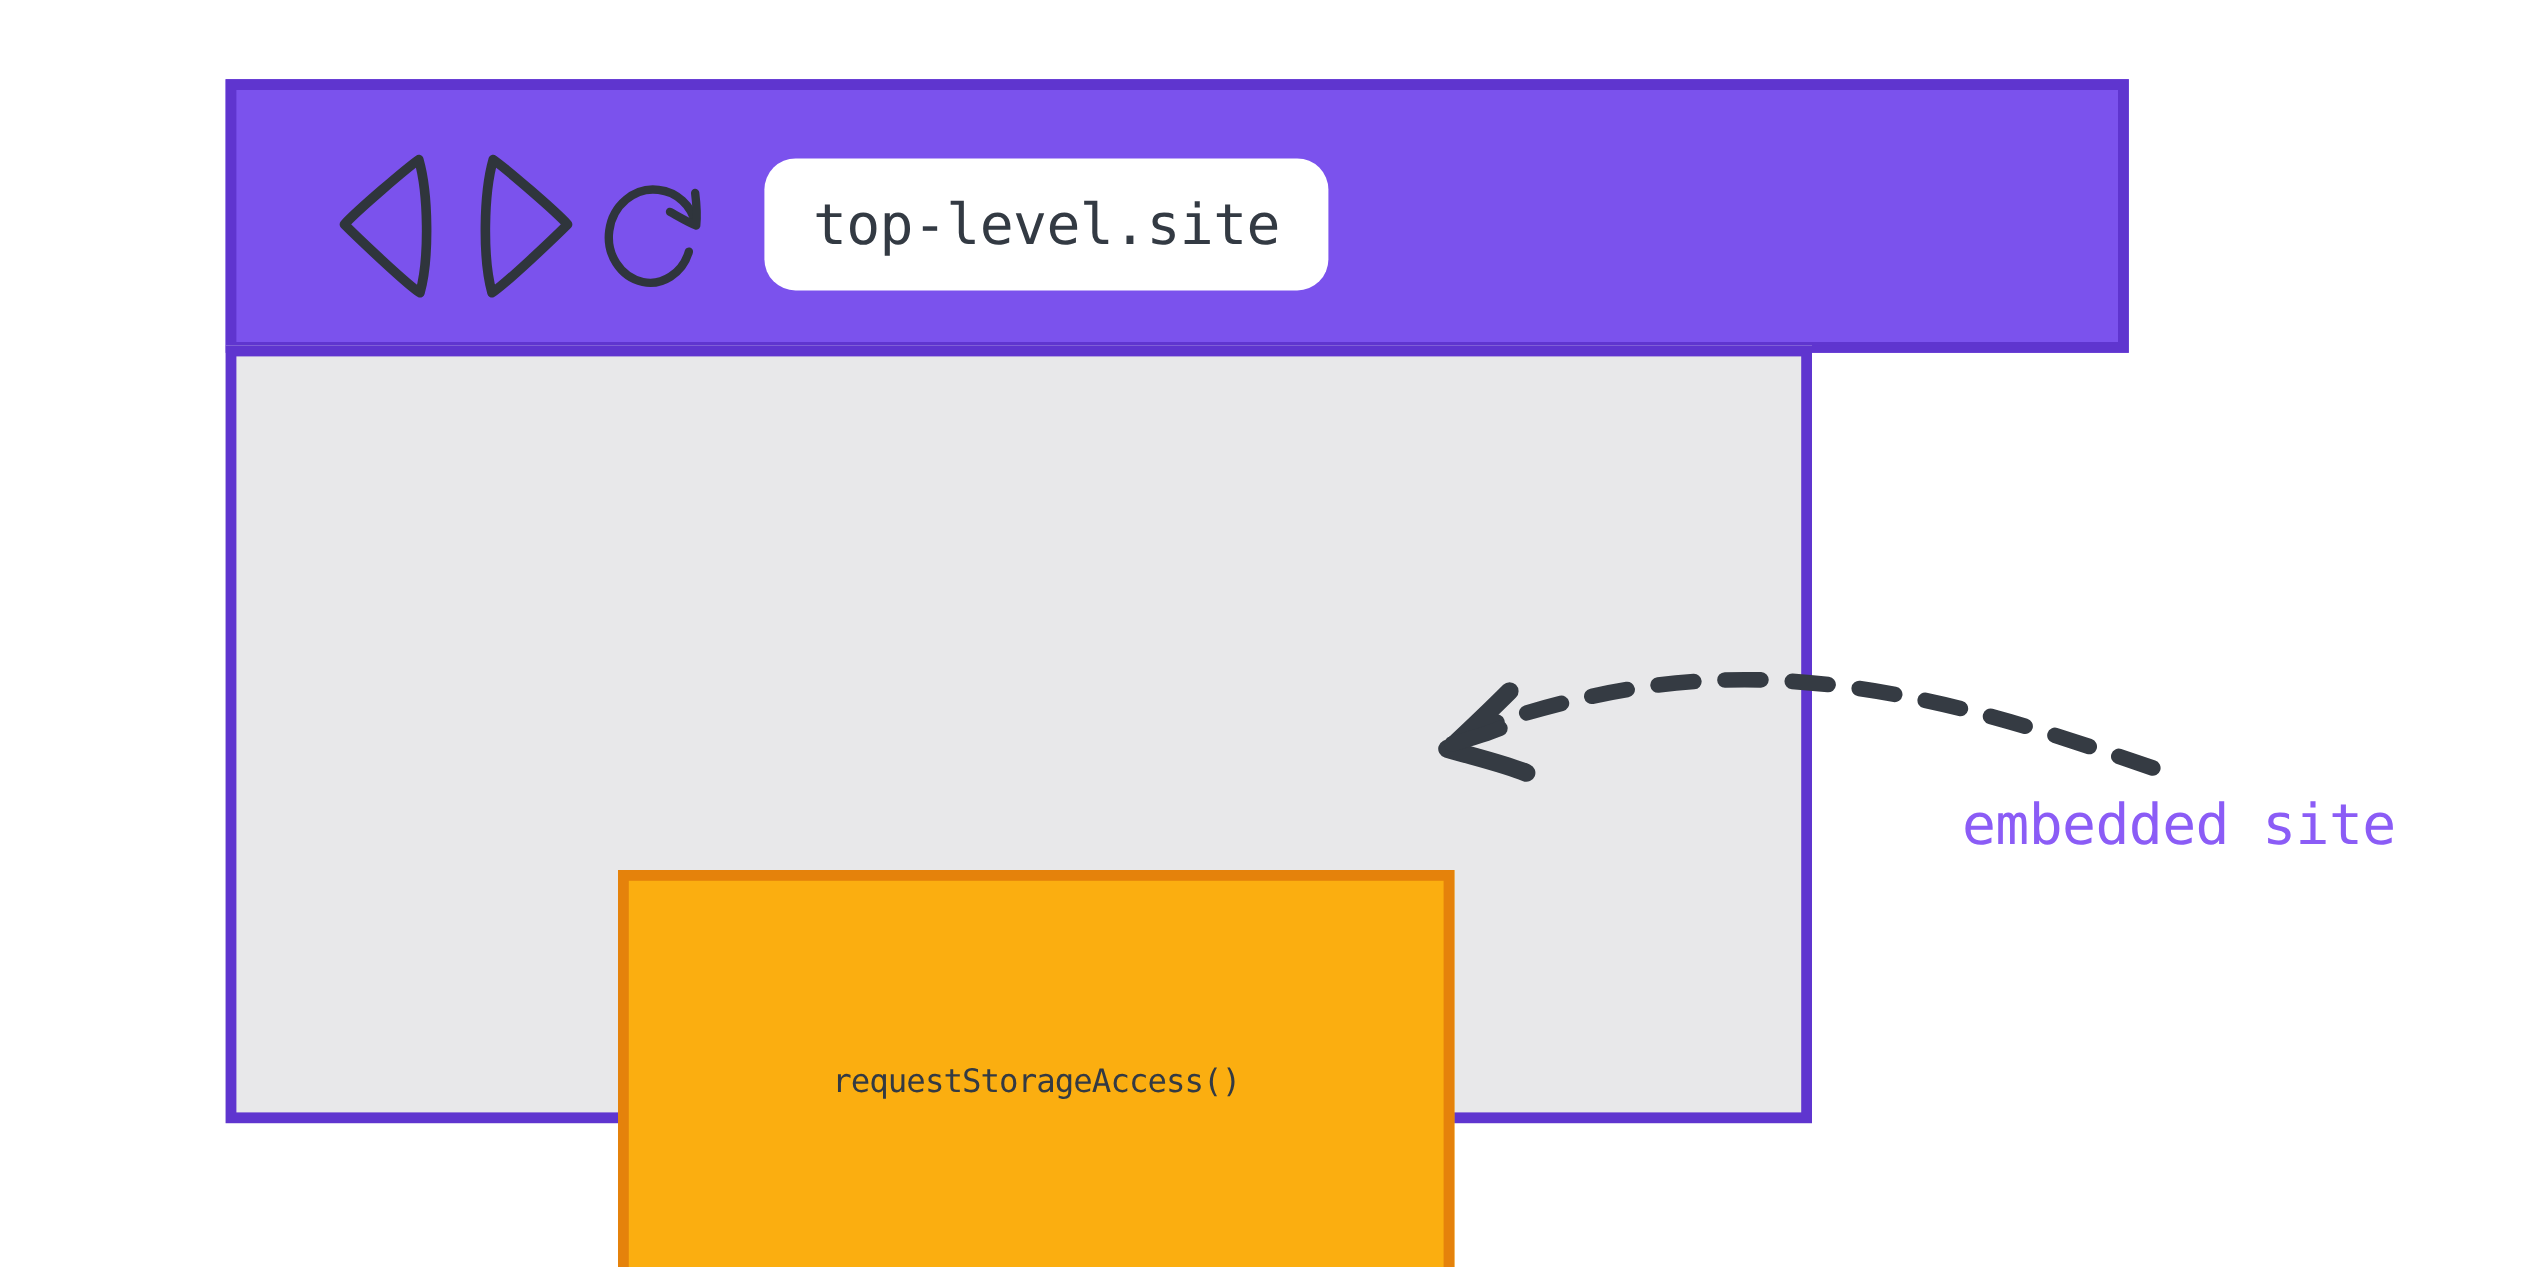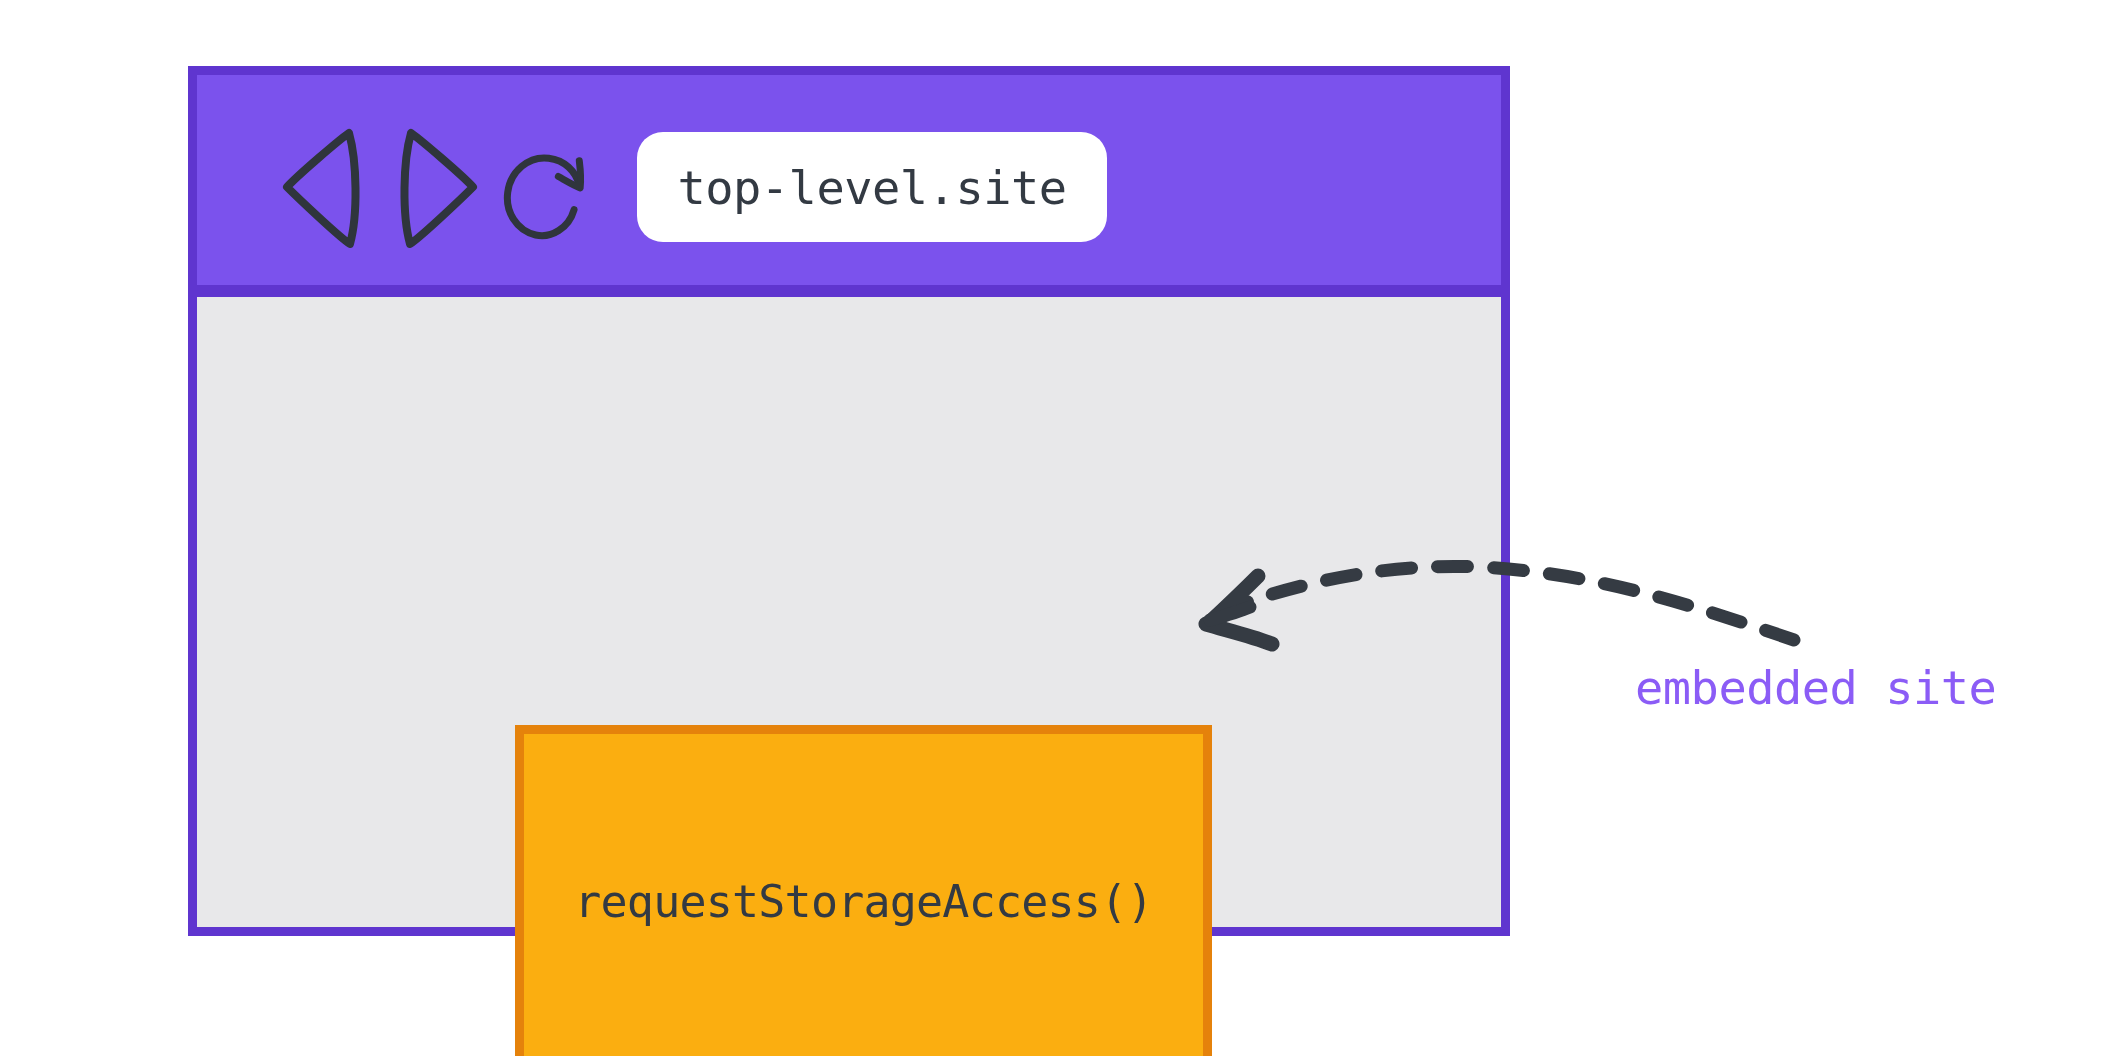--- a/index.html
+++ b/index.html
@@ -30,21 +30,21 @@
     left: 188px;
     top: 66px;
     width: 1322px;
     height: 870px;
   }
 
   .browser-chrome {
     position: absolute;
     left: 0;
     top: 0;
-    width: 1322px;
+    width: 1586px;
     height: 228px;
     background: #7b52ed;
     border: 9px solid #5f35cf;
     box-sizing: border-box;
   }
 
   .browser-viewport {
     position: absolute;
     left: 0;
     top: 222px;
@@ -104,21 +104,21 @@
     height: 357px;
     background: #fbae10;
     border: 9px solid #e5820b;
     box-sizing: border-box;
     display: flex;
     align-items: center;
     justify-content: center;
   }
   .embedded-frame-label {
     font-family: "DejaVu Sans Mono", "Liberation Mono", monospace;
-    font-size: 45px;
+    font-size: 27px;
     color: #333a43;
     letter-spacing: -0.8px;
     white-space: nowrap;
     transform: translateY(-2px);
   }
 
   
   .annotation-arrow {
     position: absolute;
     left: 1180px;

